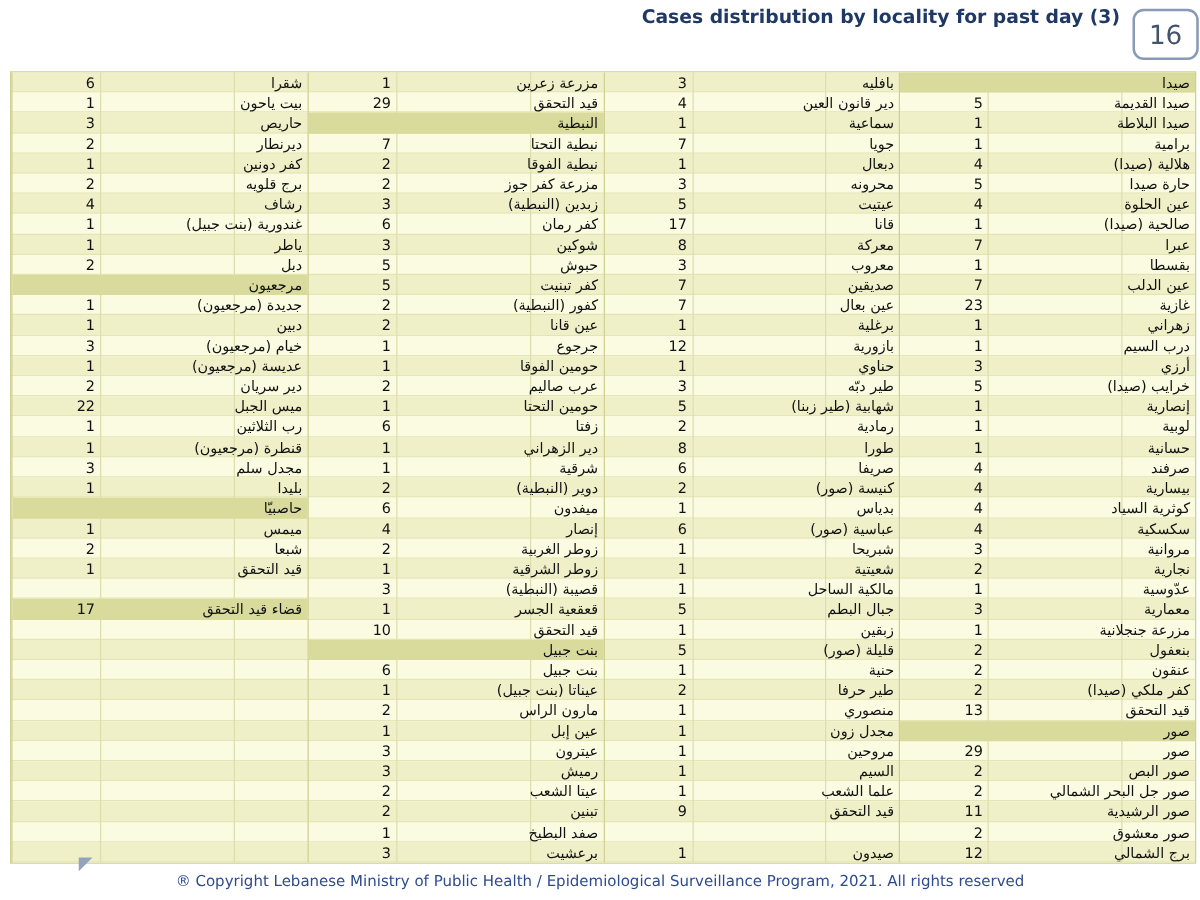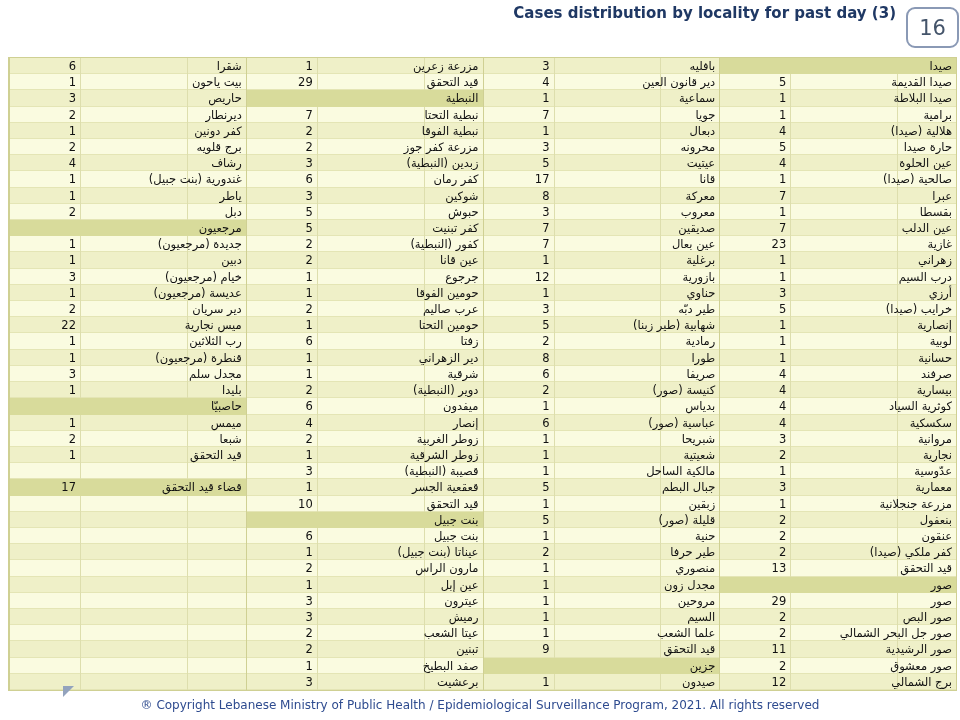--- a/index.html
+++ b/index.html
@@ -398,24 +398,20 @@
           <span class="name" style="line-height: 16.2051px;">السيم</span>
         </div>
         <div class="cell-row" style="top: 567.179px; height: 16.2051px;">
           <span class="count" style="line-height: 16.2051px;">1</span>
           <span class="name" style="line-height: 16.2051px;">علما الشعب</span>
         </div>
         <div class="cell-row" style="top: 583.385px; height: 16.2051px;">
           <span class="count" style="line-height: 16.2051px;">9</span>
           <span class="name" style="line-height: 16.2051px;">قيد التحقق</span>
         </div>
-        <div class="cell-row hdr" style="top: 599.59px; height: 16.2051px;">
-          <span class="count" style="line-height: 16.2051px;"></span>
-          <span class="name" style="line-height: 16.2051px;">جزين</span>
-        </div>
         <div class="cell-row" style="top: 615.795px; height: 16.2051px;">
           <span class="count" style="line-height: 16.2051px;">1</span>
           <span class="name" style="line-height: 16.2051px;">صيدون</span>
         </div>
       </div>
       <div class="group" style="left: 236.75px; width: 236.75px;">
         <div class="vline" style="left: 70px;"></div>
         <div class="vline" style="right: 58px;"></div>
         <div class="cell-row" style="top: 0px; height: 16.2051px;">
           <span class="count" style="line-height: 16.2051px;">1</span>
@@ -636,21 +632,21 @@
         <div class="cell-row" style="top: 226.872px; height: 16.2051px;">
           <span class="count" style="line-height: 16.2051px;">1</span>
           <span class="name" style="line-height: 16.2051px;">عديسة (مرجعيون)</span>
         </div>
         <div class="cell-row" style="top: 243.077px; height: 16.2051px;">
           <span class="count" style="line-height: 16.2051px;">2</span>
           <span class="name" style="line-height: 16.2051px;">دير سريان</span>
         </div>
         <div class="cell-row" style="top: 259.282px; height: 16.2051px;">
           <span class="count" style="line-height: 16.2051px;">22</span>
-          <span class="name" style="line-height: 16.2051px;">ميس نجارية</span>
+          <span class="name" style="line-height: 16.2051px;">ميس الجبل</span>
         </div>
         <div class="cell-row" style="top: 275.487px; height: 16.2051px;">
           <span class="count" style="line-height: 16.2051px;">1</span>
           <span class="name" style="line-height: 16.2051px;">رب الثلاثين</span>
         </div>
         <div class="cell-row" style="top: 291.692px; height: 16.2051px;">
           <span class="count" style="line-height: 16.2051px;">1</span>
           <span class="name" style="line-height: 16.2051px;">قنطرة (مرجعيون)</span>
         </div>
         <div class="cell-row" style="top: 307.897px; height: 16.2051px;">

